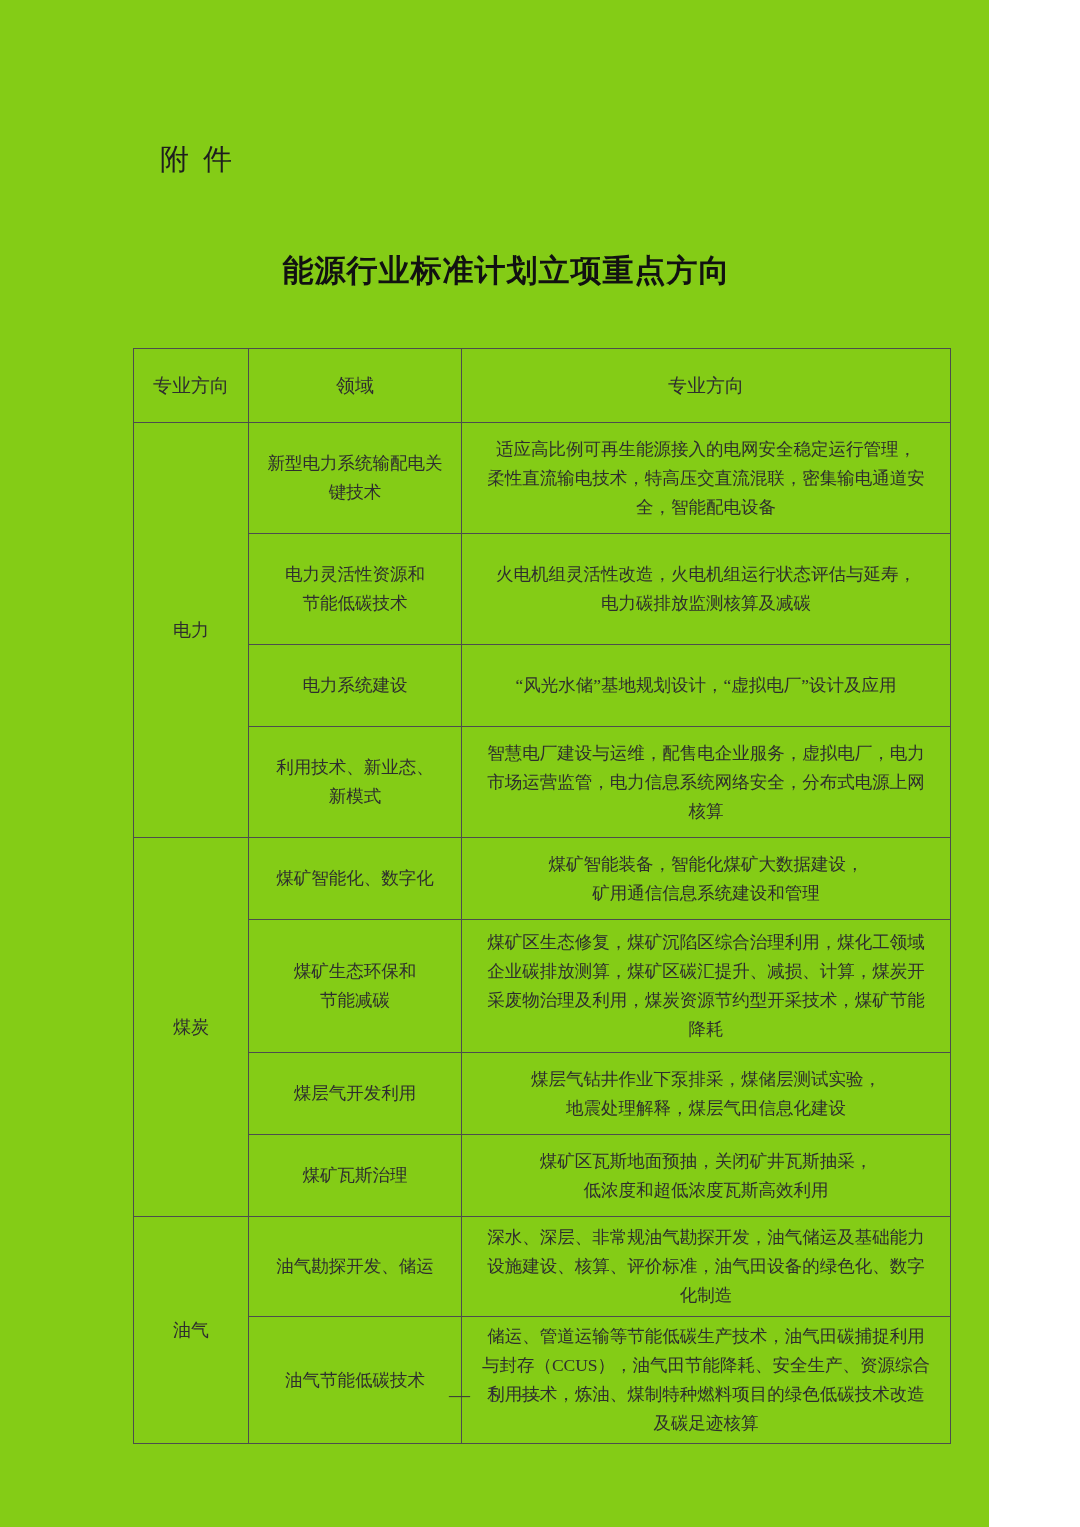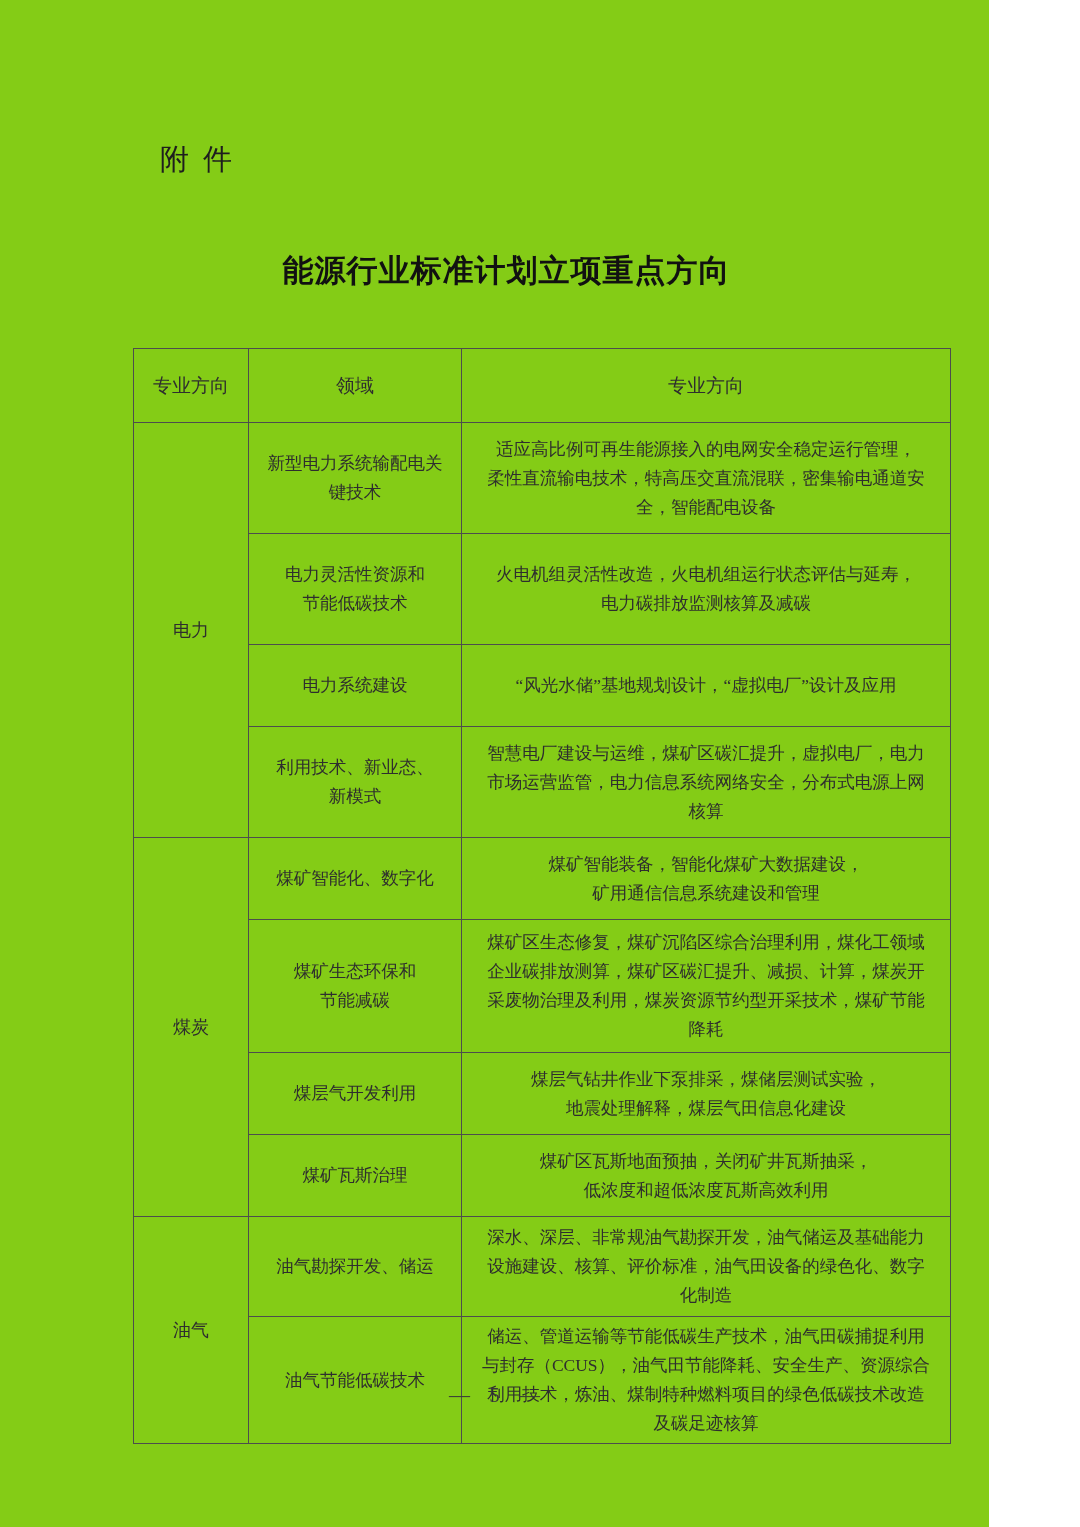--- a/index.html
+++ b/index.html
@@ -118,21 +118,21 @@
           <td class="focus-cell">火电机组灵活性改造，火电机组运行状态评估与延寿，
 电力碳排放监测核算及减碳</td>
         </tr>
         <tr>
           <td class="field-cell">电力系统建设</td>
           <td class="focus-cell">“风光水储”基地规划设计，“虚拟电厂”设计及应用</td>
         </tr>
         <tr>
           <td class="field-cell">利用技术、新业态、
 新模式</td>
-          <td class="focus-cell">智慧电厂建设与运维，煤矿区碳汇提升，虚拟电厂，电力
+          <td class="focus-cell">智慧电厂建设与运维，配售电企业服务，虚拟电厂，电力
 市场运营监管，电力信息系统网络安全，分布式电源上网
 核算</td>
         </tr>
         <tr>
           <td rowspan="4" class="cat-cell">煤炭</td>
           <td class="field-cell">煤矿智能化、数字化</td>
           <td class="focus-cell">煤矿智能装备，智能化煤矿大数据建设，
 矿用通信信息系统建设和管理</td>
         </tr>
         <tr>

